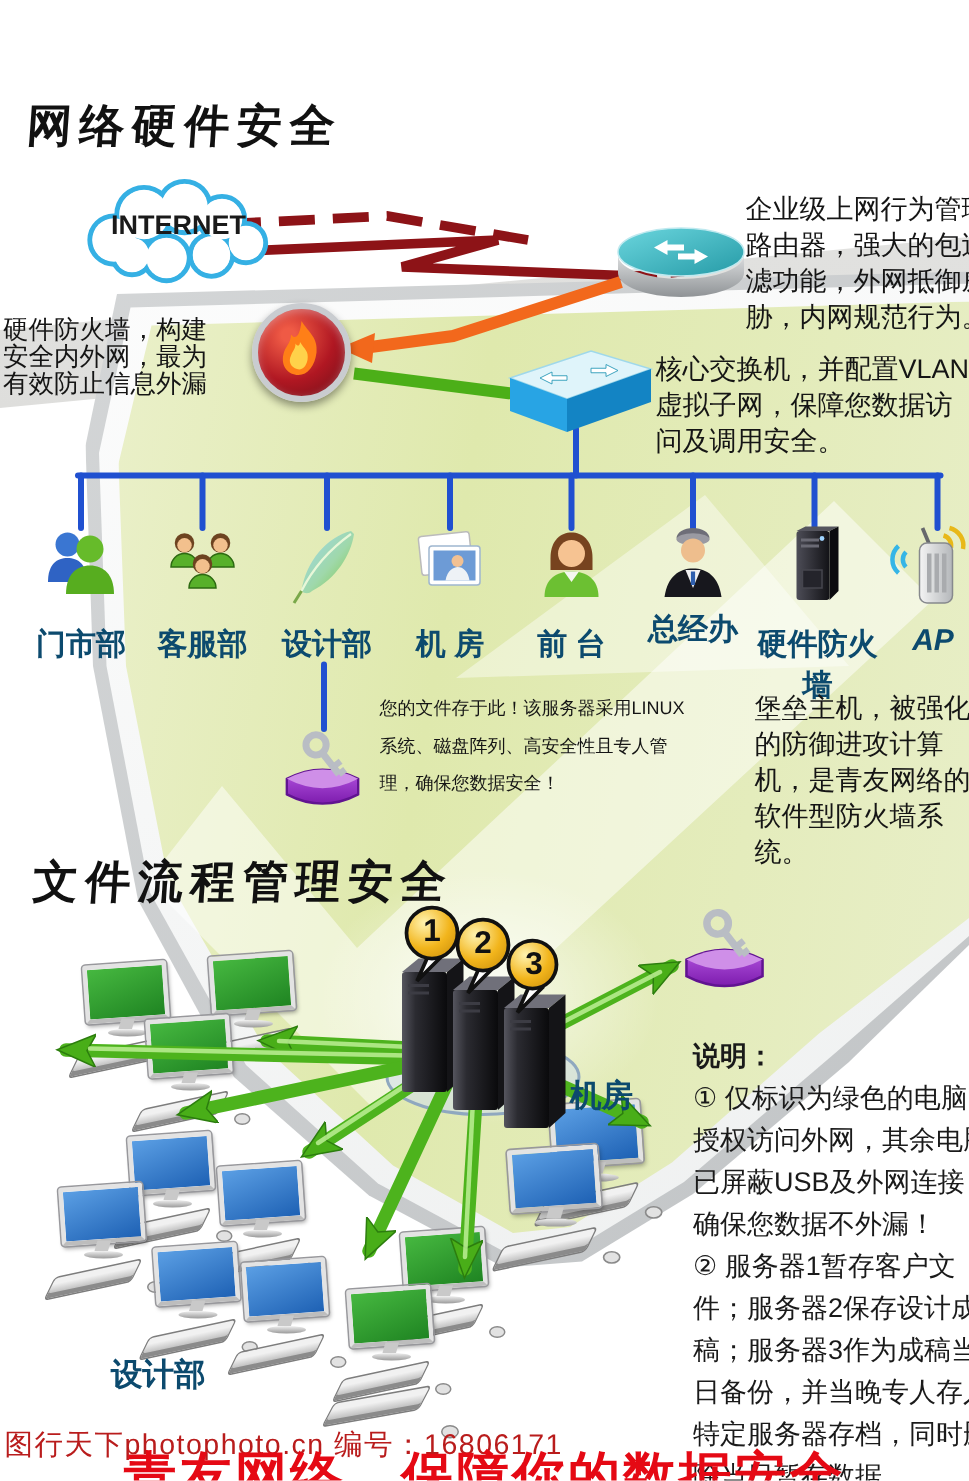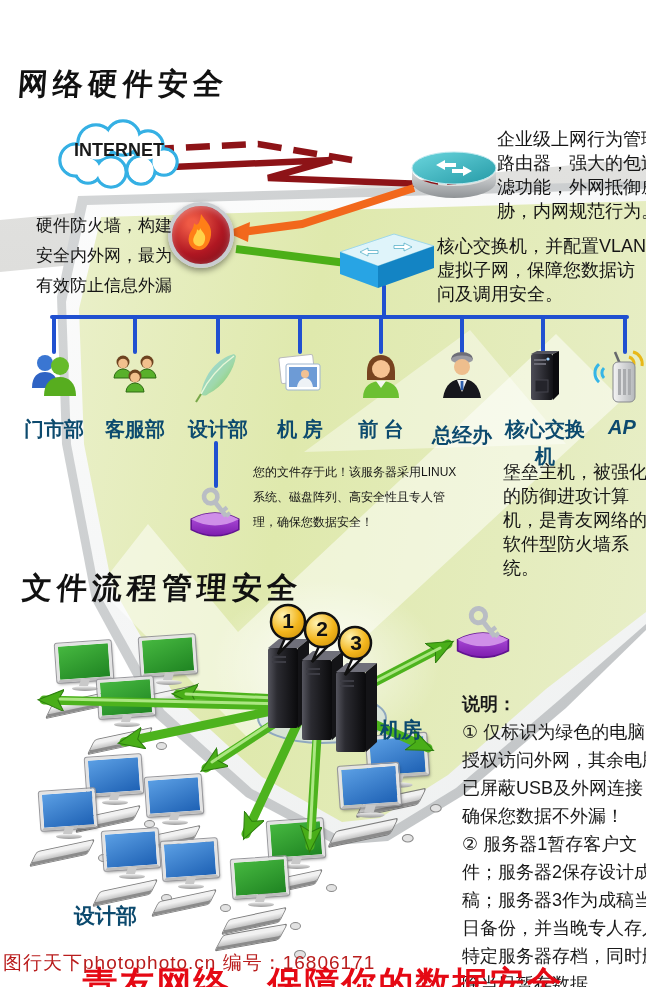--- a/index.html
+++ b/index.html
@@ -223,21 +223,21 @@
 
   <svg class="abs icon-abs" style="left:332px;top:230px;" width="106" height="60" viewBox="0 0 106 60">
     <polygon points="8,22 62,4 102,16 46,36" fill="#dff4fa" stroke="#9fd8ea"></polygon>
     <polygon points="8,22 46,36 46,58 8,44" fill="#28a4e4"></polygon>
     <polygon points="46,36 102,16 102,38 46,58" fill="#1384c4"></polygon>
     <path d="M28,22 l8,-4 v2.5 h10 v3 h-10 v2.5 z" fill="#fff" stroke="#2a9ab8" stroke-width=".6"></path>
     <path d="M80,17 l-8,4 v-2.5 h-10 v-3 h10 v-2.5 z" fill="#fff" stroke="#2a9ab8" stroke-width=".6"></path>
   </svg>
 
   <div class="abs note" style="left:497px;top:127px;width:164px;font-size:18px;line-height:24px;">企业级上网行为管理路由器，强大的包过滤功能，外网抵御威胁，内网规范行为。</div>
-  <div class="abs note" style="left:36px;top:211px;width:145px;font-size:17px;line-height:30px;">硬件防火墙，构建安全内外网，最为有效防止信息外漏</div>
+  <div class="abs note" style="left:2px;top:211px;width:145px;font-size:17px;line-height:18px;">硬件防火墙，构建安全内外网，最为有效防止信息外漏</div>
   <div class="abs note" style="left:437px;top:234px;width:212px;font-size:18px;line-height:24px;">核心交换机，并配置VLAN虚拟子网，保障您数据访问及调用安全。</div>
 
   <div class="abs dept" style="left:30px;top:350px;">
     <svg width="48" height="56" viewBox="0 0 48 56">
       <circle cx="15" cy="13" r="8" fill="#3a76d2"></circle>
       <path d="M2,38 C2,26 8,22 15,22 C22,22 28,26 28,38 Z" fill="#2f63c4"></path>
       <circle cx="30" cy="16" r="9" fill="#66bb2a"></circle>
       <path d="M14,46 C14,33 21,27 30,27 C39,27 46,33 46,46 Z" fill="#57ad1f"></path>
     </svg>
   </div>
@@ -336,22 +336,22 @@
       <rect x="30" y="21" width="3" height="26" fill="#a9abae"></rect>
       <rect x="35" y="21" width="3" height="26" fill="#a9abae"></rect>
     </svg>
   </div>
 
   <div class="abs lbl" style="left:11px;top:416px;width:86px;">门市部</div>
   <div class="abs lbl" style="left:92px;top:416px;width:86px;">客服部</div>
   <div class="abs lbl" style="left:175px;top:416px;width:86px;">设计部</div>
   <div class="abs lbl" style="left:257px;top:416px;width:86px;">机 房</div>
   <div class="abs lbl" style="left:338px;top:416px;width:86px;">前 台</div>
-  <div class="abs lbl" style="left:419px;top:422px;width:86px;">总经办</div>
-  <div class="abs lbl" style="left:497px;top:416px;width:96px;">核心交换机</div>
+  <div class="abs lbl" style="left:419px;top:406px;width:86px;">总经办</div>
+  <div class="abs lbl" style="left:497px;top:416px;width:96px;">硬件防火墙</div>
   <div class="abs lbl" style="left:600px;top:416px;width:44px;font-style:italic;">AP</div>
 
   <svg class="abs icon-abs" style="left:186px;top:482px;" width="58" height="60" viewBox="0 0 56 58">
     <defs>
         <linearGradient id="kp1" x1="0" y1="0" x2="0" y2="1">
       <stop offset="0" stop-color="#b455e0"></stop>
           <stop offset="1" stop-color="#7d1cae"></stop>
         </linearGradient>
       </defs>
     <path d="M5,36 Q28,24 51,36 L51,46 Q28,58 5,46 Z" fill="url(#kp1)" stroke="#611391" stroke-width="1.5"></path>

